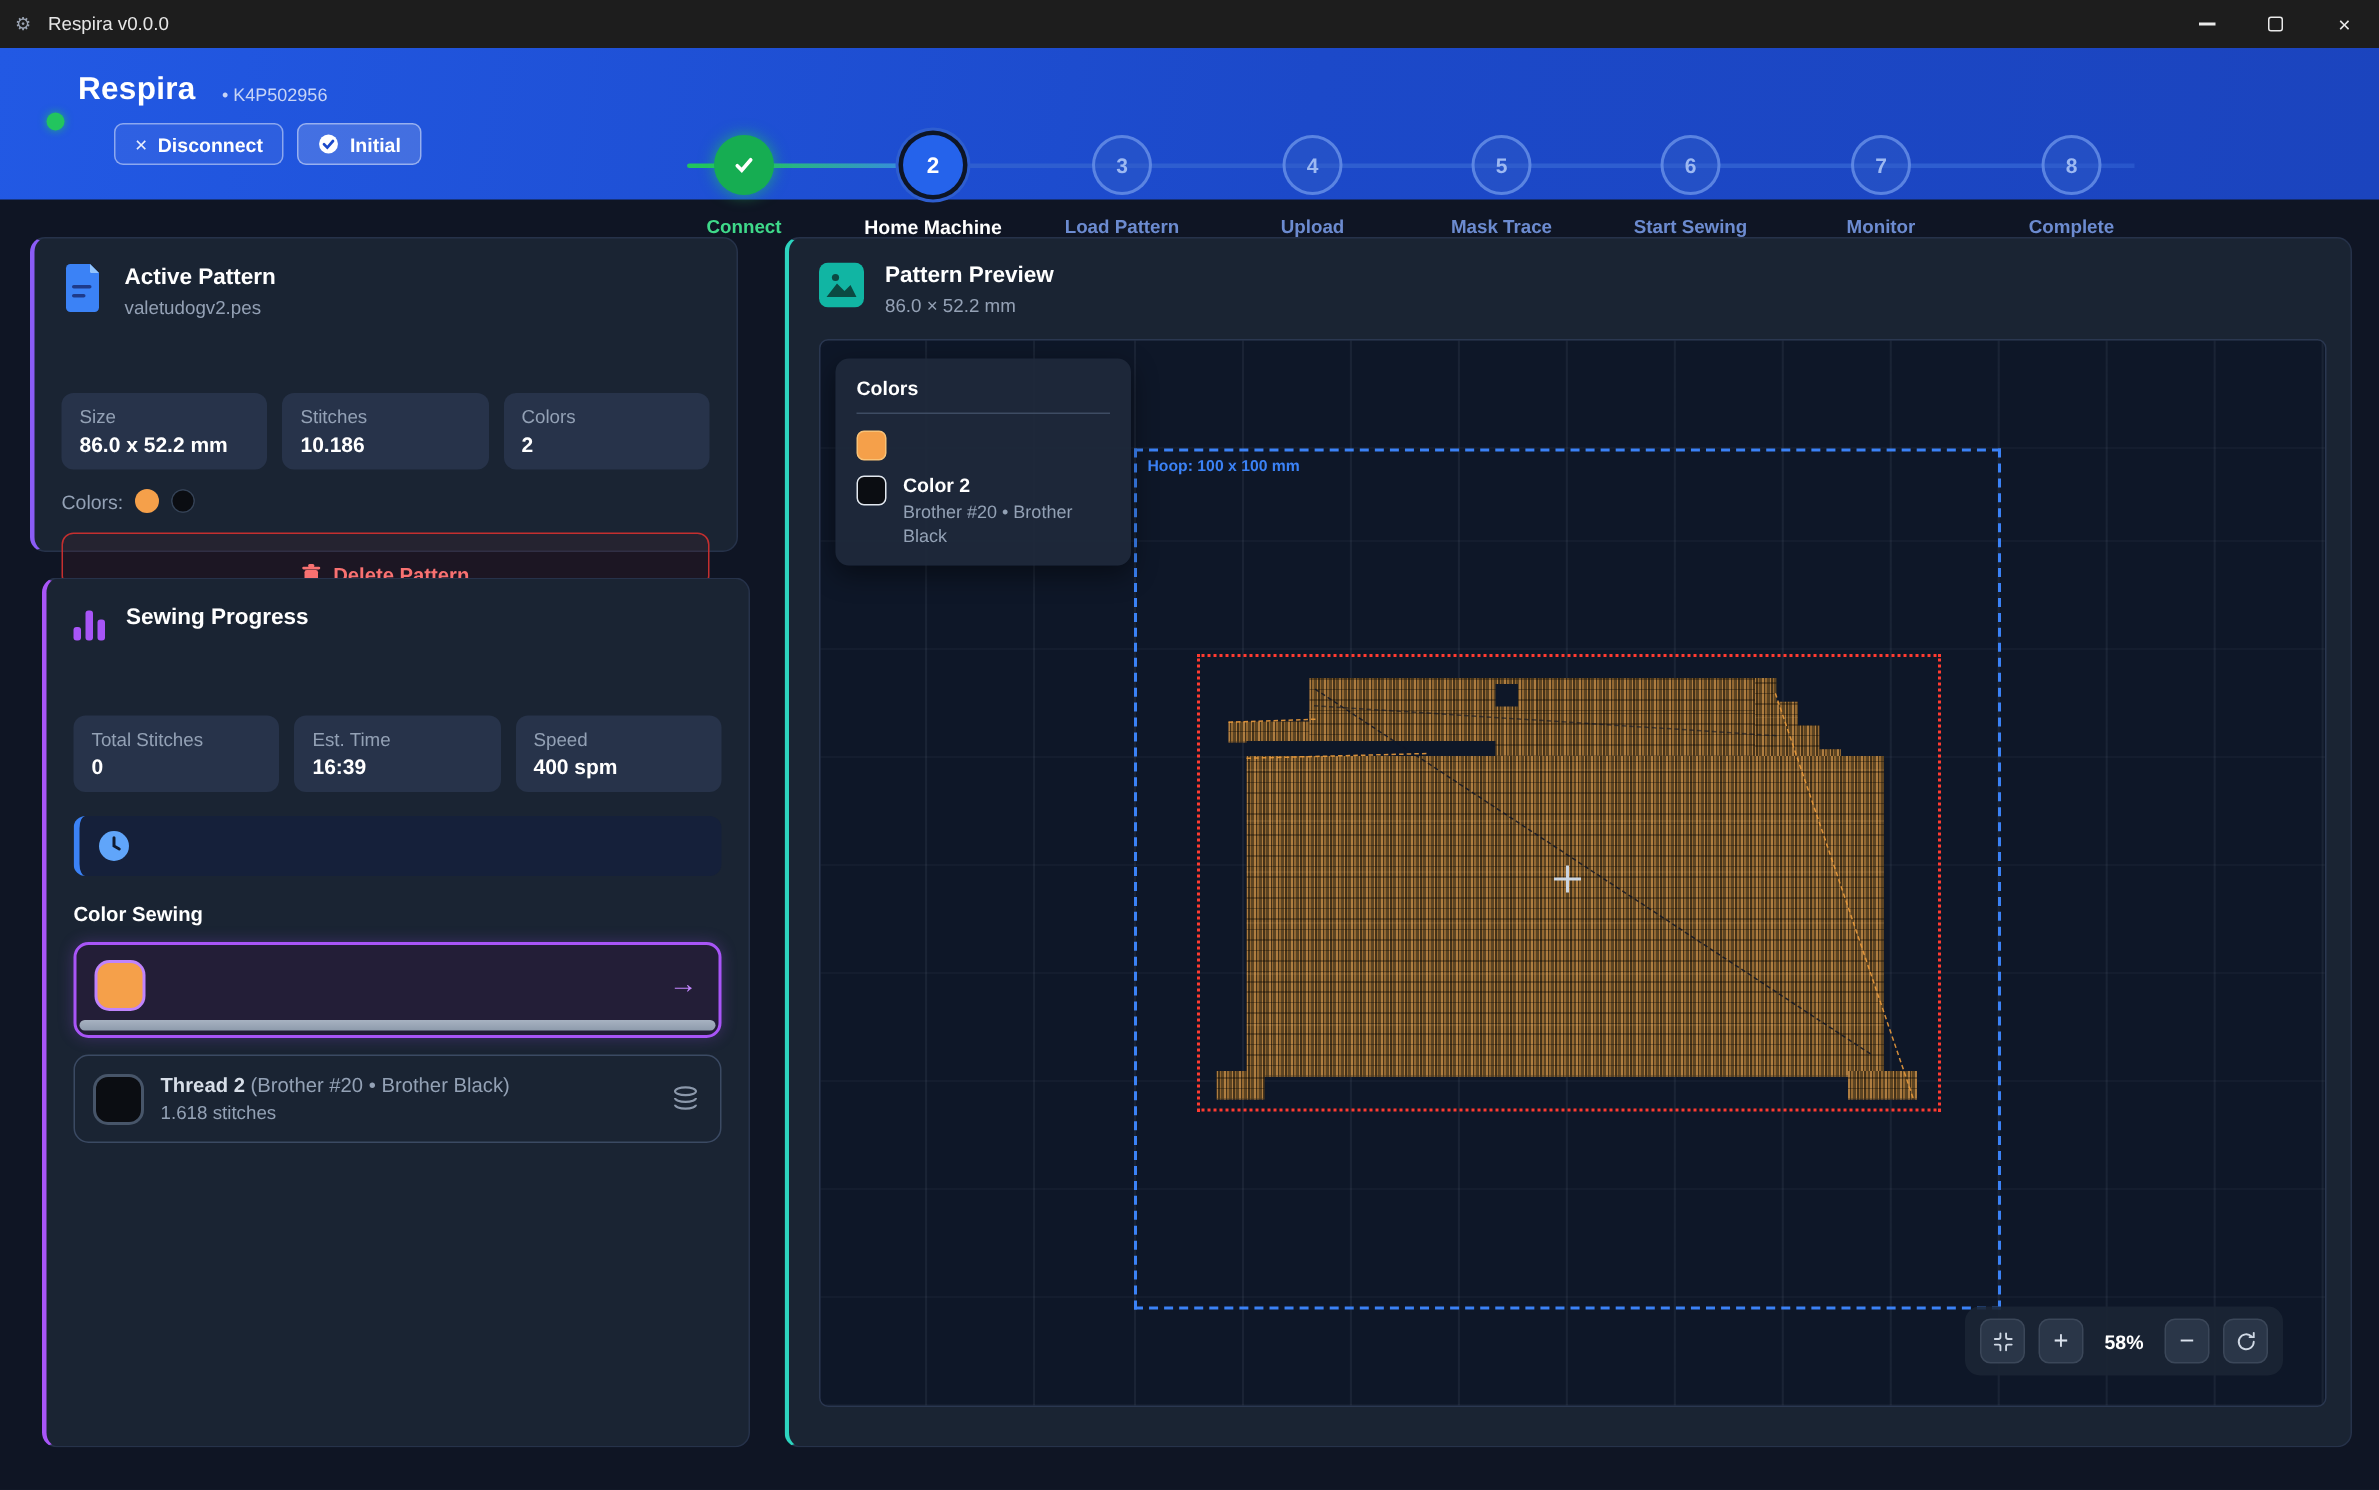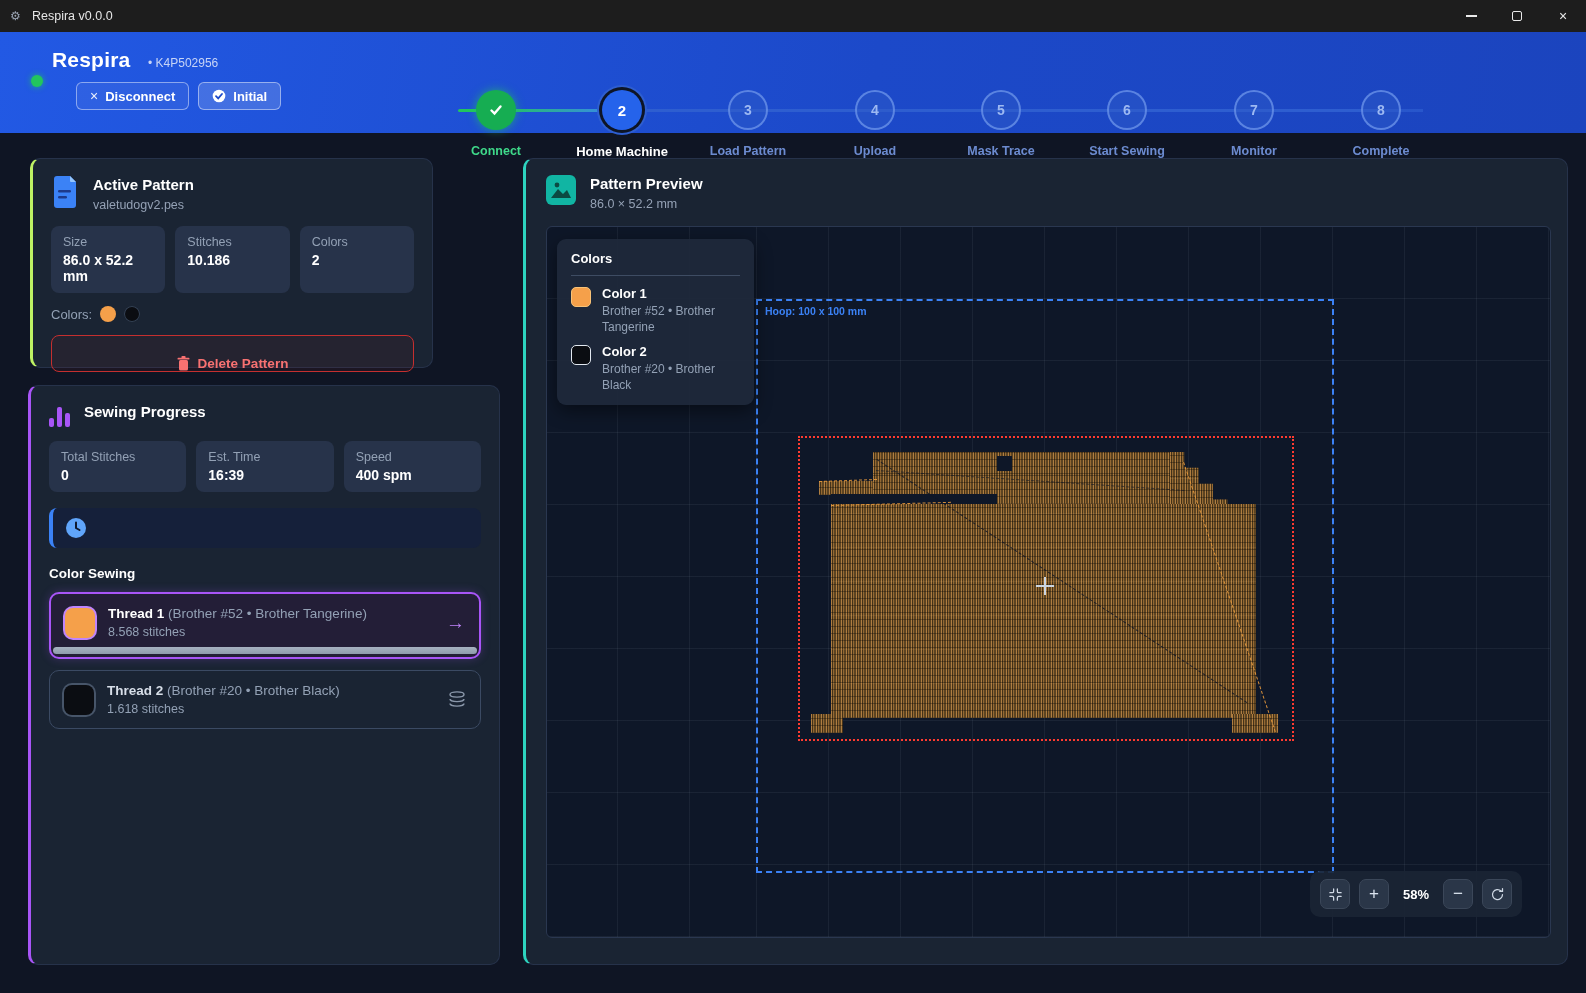--- a/index.html
+++ b/index.html
@@ -36,30 +36,30 @@
   .step.pending .circle { border:2px solid rgba(110,150,235,.75); background:rgba(47,90,200,.45); color:#9db9f2; }
   .step.active .circle { background:#2563eb; color:#fff; box-shadow:0 0 0 3px #0d1526, 0 0 0 5px #2e5ed0; font-size:15px; }
   .step.complete .circle { background:#16ad52; color:#fff; box-shadow:0 0 10px rgba(34,197,94,.65); }
   .step .lbl { margin-top:14px; font-size:12.5px; font-weight:bold; }
   .step.pending .lbl { color:rgba(125,160,238,.85); }
   .step.active .lbl { color:#fff; font-size:13px; }
   .step.complete .lbl { color:#3fd98a; }
 
   
   .card { position:absolute; background:#1a2433; border:1px solid #26324a; border-radius:10px; }
-  #card-pattern { left:30px; top:158px; width:403px; height:210px; border-left:3px solid #bef264; padding:17px 18px; }
+  #card-pattern { left:20px; top:158px; width:472px; height:210px; border-left:3px solid #8b5cf6; padding:17px 18px; }
   #card-progress { left:28px; top:385px; width:472px; height:580px; border-left:3px solid #a855f7; padding:17px 18px; }
   #card-preview { left:523px; top:158px; width:1045px; height:807px; border-left:3px solid #2dd4bf; padding:16px 20px; }
 
   .card-head { display:flex; align-items:flex-start; gap:14px; }
   .card-title { color:#fff; font-size:15px; font-weight:bold; }
   .card-sub { color:#94a1b5; font-size:12.5px; margin-top:5px; }
 
   .stat-row { display:flex; gap:10px; margin-top:14px; }
-  .stat-box { flex:1; background:#27334a; border-radius:8px; padding:9px 12px; }
+  .stat-box { flex:1; background:#27334a; border-radius:8px; padding:9px 12px;margin-top:36px; }
   .stat-box .sl { color:#93a1b5; font-size:12.5px; }
   .stat-box .sv { color:#fff; font-size:14px; font-weight:bold; margin-top:3px; }
 
   #colors-row { display:flex; align-items:center; gap:8px; margin-top:13px; color:#93a1b5; font-size:13px; }
   .cdot { width:16px; height:16px; border-radius:50%; }
   #delete-btn { margin-top:13px; width:100%; height:37px; border:1.5px solid #c52f2f; background:rgba(127,29,29,.12); border-radius:8px; color:#f87171; font-size:13.5px; font-weight:bold; display:flex; align-items:flex-end; justify-content:center; gap:8px; cursor:pointer; }
 
   #status-box { margin-top:16px; background:#15203a; border-left:4px solid #3b82f6; border-radius:8px; padding:9px 12px; display:flex; gap:12px; align-items:center; }
   #status-box .st { color:#fff; font-size:13.5px; font-weight:bold; }
   #status-box .sd { color:#9aa7bb; font-size:12.5px; margin-top:3px; }
@@ -276,24 +276,20 @@
   <div id="status-box">
     <svg width="22" height="22" viewBox="0 0 22 22">
       <circle cx="11" cy="11" r="10" fill="#60a5fa"></circle>
       <path d="M11 5.5 V11 L14.5 13" stroke="#0f1a30" stroke-width="2" fill="none" stroke-linecap="round"></path>
     </svg>
   </div>
   <div id="cb-label">Color Sewing</div>
 
   <div class="thread active">
     <div class="tswatch" style="background:#f5a04a"></div>
-    <div>
-      <div class="tname"><b>Thread 1</b> <span>(Brother #52 • Brother Tangerine)</span></div>
-      <div class="tstitches">8.568 stitches</div>
-    </div>
     <div class="tright">→</div>
     <div class="tprogress"></div>
   </div>
 
   <div class="thread idle">
     <div class="tswatch" style="background:#0b0d12"></div>
     <div>
       <div class="tname"><b>Thread 2</b> <span>(Brother #20 • Brother Black)</span></div>
       <div class="tstitches">1.618 stitches</div>
     </div>
@@ -347,24 +343,20 @@
     <div class="jump orange" style="left:284px; top:278px; width:120px; transform:rotate(-1.5deg)"></div>
 
     <div id="crosshair-v"></div>
     <div id="crosshair-h"></div>
 
     <div id="legend">
       <h4>Colors</h4>
       <div class="div"></div>
       <div class="litem">
         <div class="lsw" style="background:#f5a04a; border:1.5px solid #f8c277"></div>
-        <div>
-          <div class="lname">Color 1</div>
-          <div class="ldetail">Brother #52 • Brother Tangerine</div>
-        </div>
       </div>
       <div class="litem">
         <div class="lsw" style="background:#0b0d12; border:1.5px solid #e2e8f0"></div>
         <div>
           <div class="lname">Color 2</div>
           <div class="ldetail">Brother #20 • Brother Black</div>
         </div>
       </div>
     </div>
 

